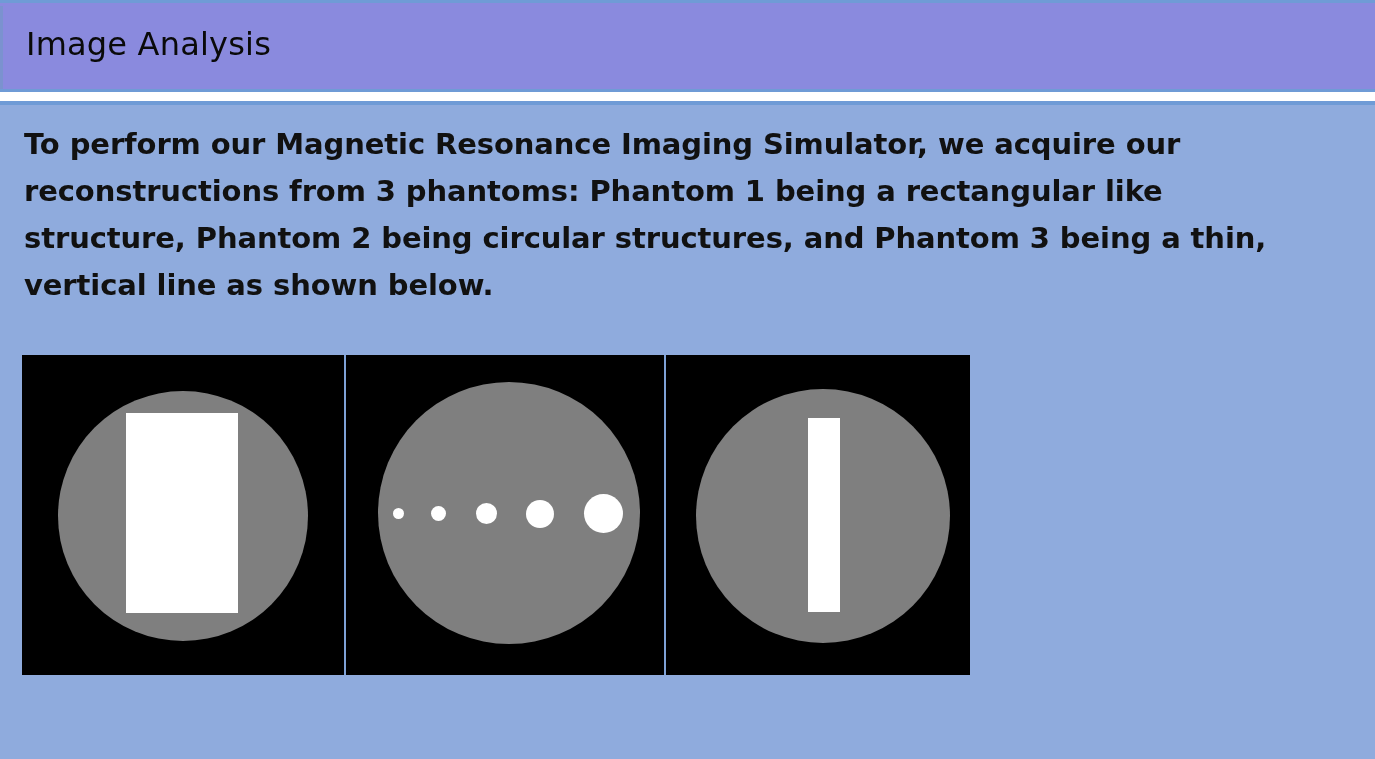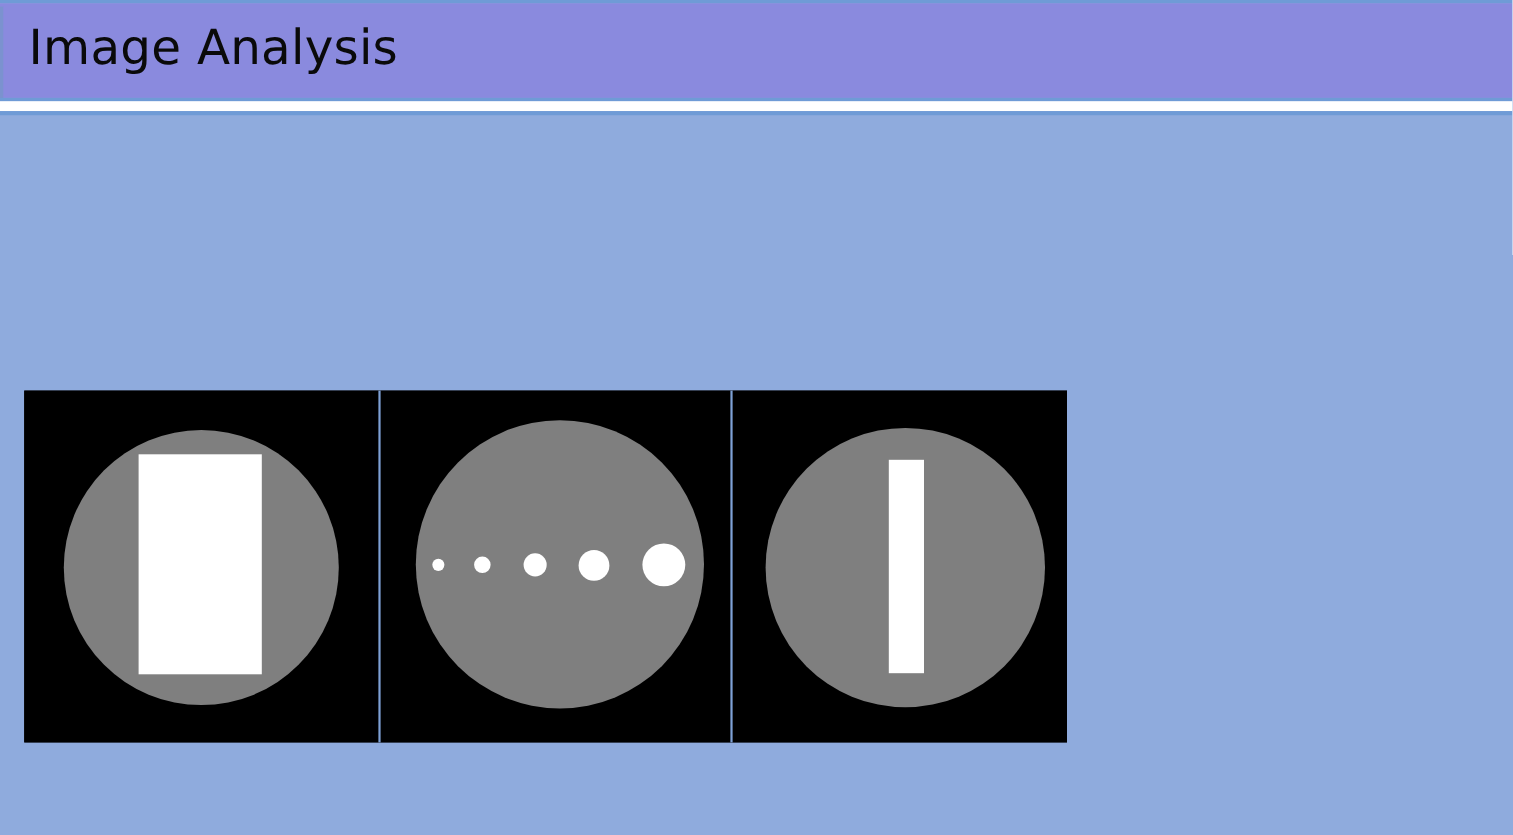--- a/index.html
+++ b/index.html
@@ -44,21 +44,21 @@
     width: 3px;
     height: 86px;
     background: #7b92cf;
   }
   .title-text {
     position: absolute;
     left: 26px;
     top: 14px;
     font-family: "DejaVu Sans", sans-serif;
     font-weight: 400;
-    font-size: 44px;
+    font-size: 32px;
     line-height: 60px;
     letter-spacing: 0.2px;
     color: #0a0a0a;
     white-space: nowrap;
   }
   
   .band-rule-a {
     position: absolute;
     left: 0;
     top: 89px;
@@ -171,20 +171,21 @@
     <div class="title-band-left-edge"></div>
   </div>
   <div class="title-text">Image Analysis</div>
 
   <div class="band-rule-a"></div>
   <div class="band-gap"></div>
   <div class="band-rule-b"></div>
 
   <div class="body-area">
 
+    <div class="body-text">To perform our Magnetic Resonance Imaging Simulator, we acquire our reconstructions from 3 phantoms: Phantom 1 being a rectangular like structure, Phantom 2 being circular structures, and Phantom 3 being a thin, vertical line as shown below.</div>
 
     <div class="figure-strip">
 
       <div class="panel panel-1">
         <div class="disc p1-disc"></div>
         <div class="bright-rect p1-rect"></div>
       </div>
 
       <div class="panel panel-2">
         <div class="disc p2-disc"></div>

